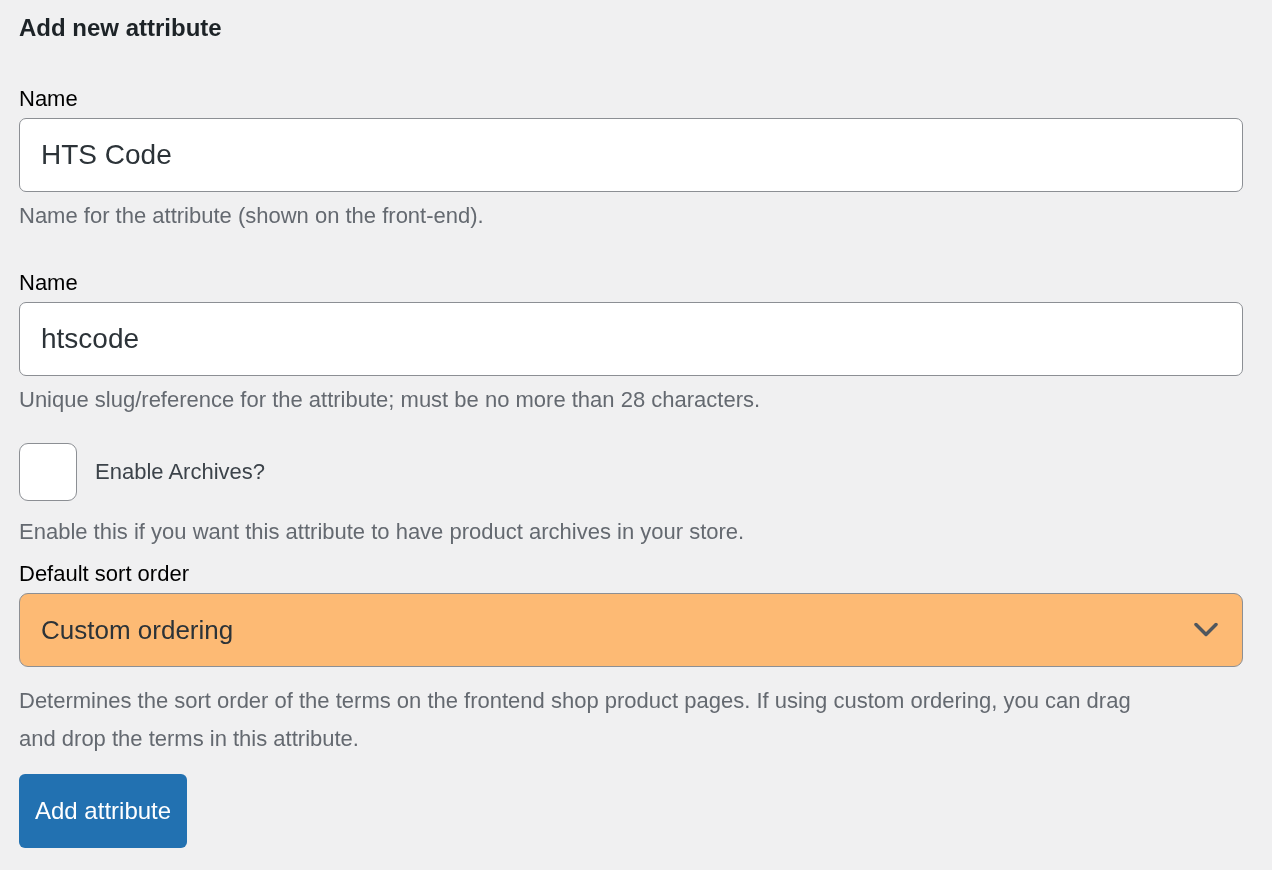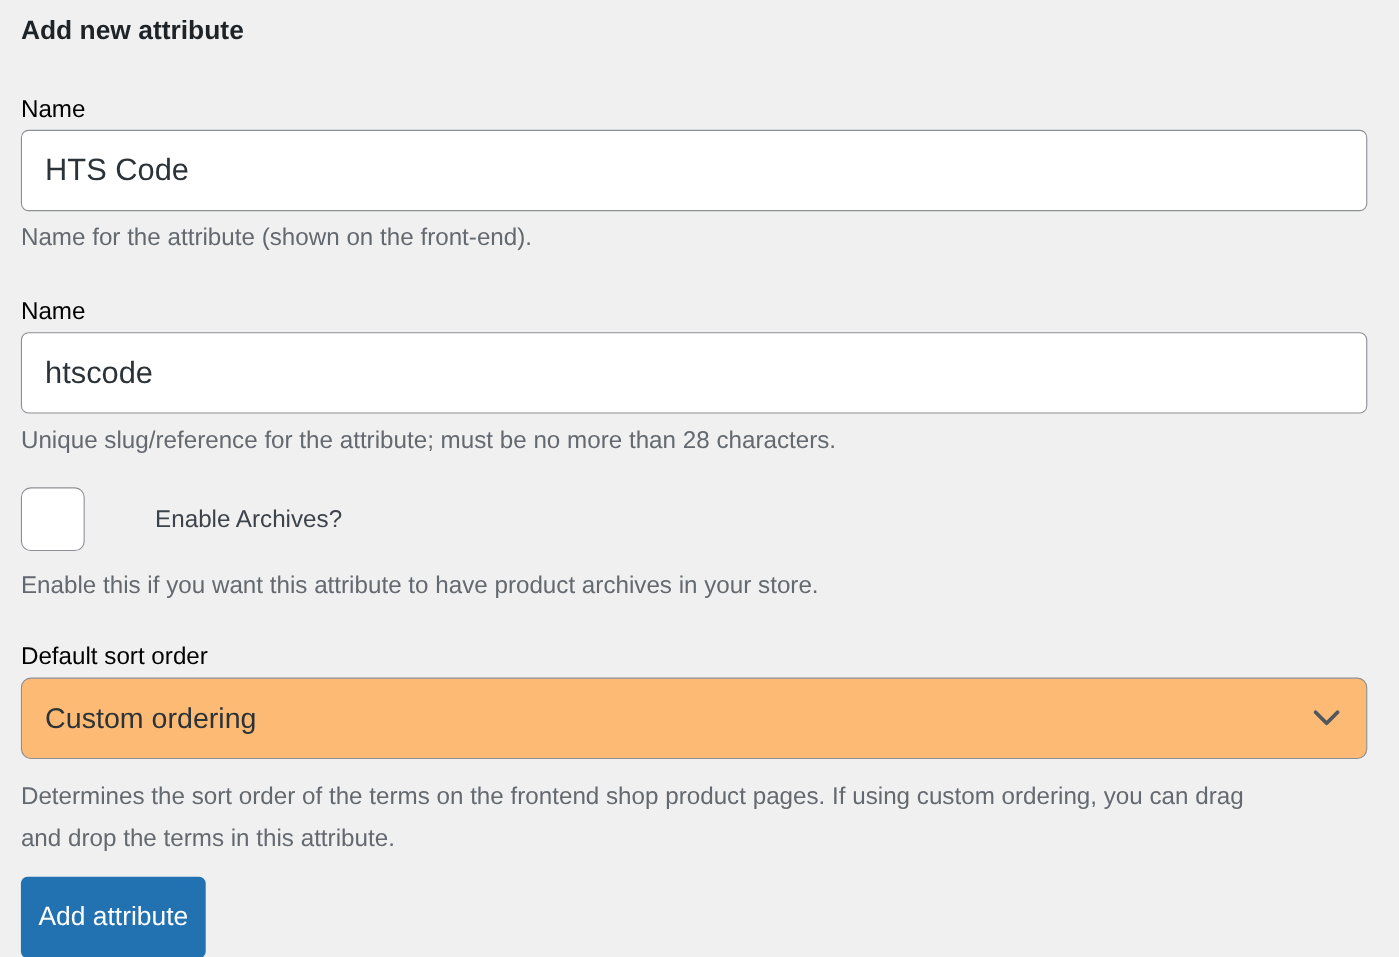--- a/index.html
+++ b/index.html
@@ -44,40 +44,39 @@
     font-size: 22px;
     color: #646970;
     line-height: 30px;
     margin-top: 9px;
   }
   .gap-45 { margin-top: 41px; }
   .checkbox-row {
     display: flex;
     align-items: center;
     margin-top: 28px;
-    gap: 46px;
   }
   .checkbox {
     appearance: none;
     -webkit-appearance: none;
     width: 58px;
     height: 58px;
     background: #ffffff;
     border: 1.5px solid #8c8f94;
     border-radius: 9px;
     margin: 0;
     cursor: pointer;
   }
   .checkbox-label {
     font-size: 22px;
     color: #3c434a;
     margin-left: 18px;
   }
   .help-after-check { margin-top: 16px; }
-  .sort-label { margin-top: 39px; margin-bottom: 8px; }
+  .sort-label { margin-top: 16px; margin-bottom: 8px; }
   .select-box {
     position: relative;
     width: 100%;
     height: 74px;
     background: #fdba74;
     border: 1.5px solid #8c8f94;
     border-radius: 9px;
     display: flex;
     align-items: center;
     padding: 0 60px 0 21px;

